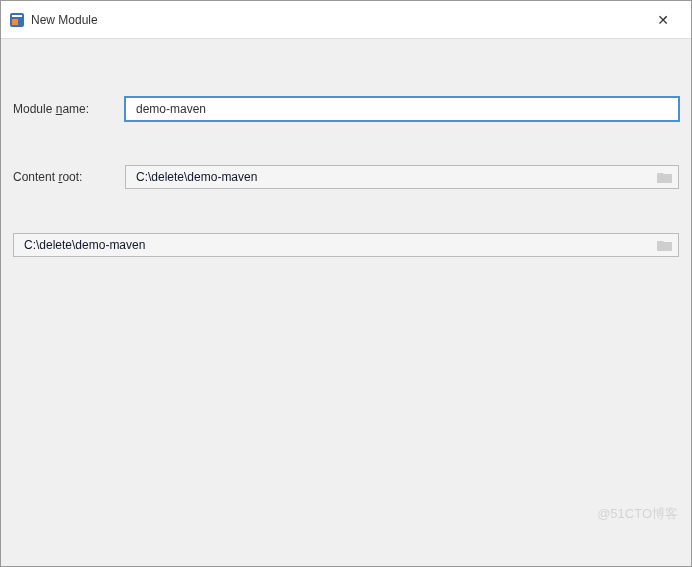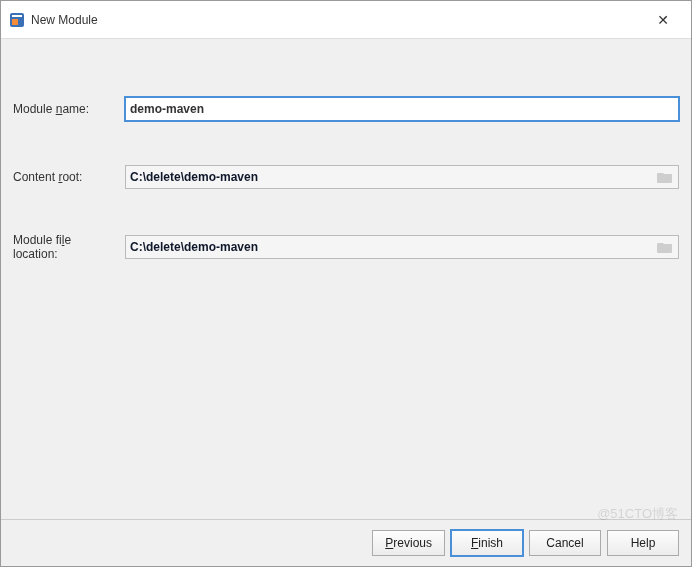--- a/index.html
+++ b/index.html
@@ -66,27 +66,26 @@
     .form-label .mn { text-decoration: underline; }
     .field-wrap {
       flex: 1;
       position: relative;
       display: flex;
       align-items: center;
     }
     .text-input {
       width: 100%;
       height: 24px;
-      padding: 2px 4px;
+      padding: 2px 10px;
       font-size: 12px;
       border: 1px solid #bbb;
       background: #fff;
       color: #333;
       outline: none;
-      font-weight: bold;
     }
     .text-input.focused {
       border: 1px solid #4a90d9;
       box-shadow: 0 0 0 1px #4a90d9;
     }
     .text-input.readonly {
       background: #f5f5f5;
       color: #0f172a;
       padding-right: 26px;
     }
@@ -166,37 +165,30 @@
         <input type="text" class="text-input readonly" readonly="" value="C:\delete\demo-maven" style="">
         <span class="browse-icon">
           <svg viewBox="0 0 16 14">
               <path d="M1 3h5l1 1h8v8a1 1 0 0 1-1 1H1a1 1 0 0 1-1-1V4a1 1 0 0 1 1-1z" fill="#888"></path>
             </svg>
         </span>
       </div>
     </div>
 
     <div class="form-row">
-      <label class="form-label">Module fi<span class="mn">l</span>e location:</label>
       <div class="field-wrap">
         <input type="text" class="text-input readonly" readonly="" value="C:\delete\demo-maven" style="">
         <span class="browse-icon">
           <svg viewBox="0 0 16 14">
               <path d="M1 3h5l1 1h8v8a1 1 0 0 1-1 1H1a1 1 0 0 1-1-1V4a1 1 0 0 1 1-1z" fill="#888"></path>
             </svg>
         </span>
       </div>
     </div>
 
   </div>
 
   <div class="spacer"></div>
 
   <div class="watermark">@51CTO博客</div>
 
-  <div class="buttonbar">
-    <button class="btn"><span class="mn">P</span>revious</button>
-    <button class="btn default"><span class="mn">F</span>inish</button>
-    <button class="btn">Cancel</button>
-    <button class="btn">Help</button>
-  </div>
 
 </div>
 
 </body></html>

